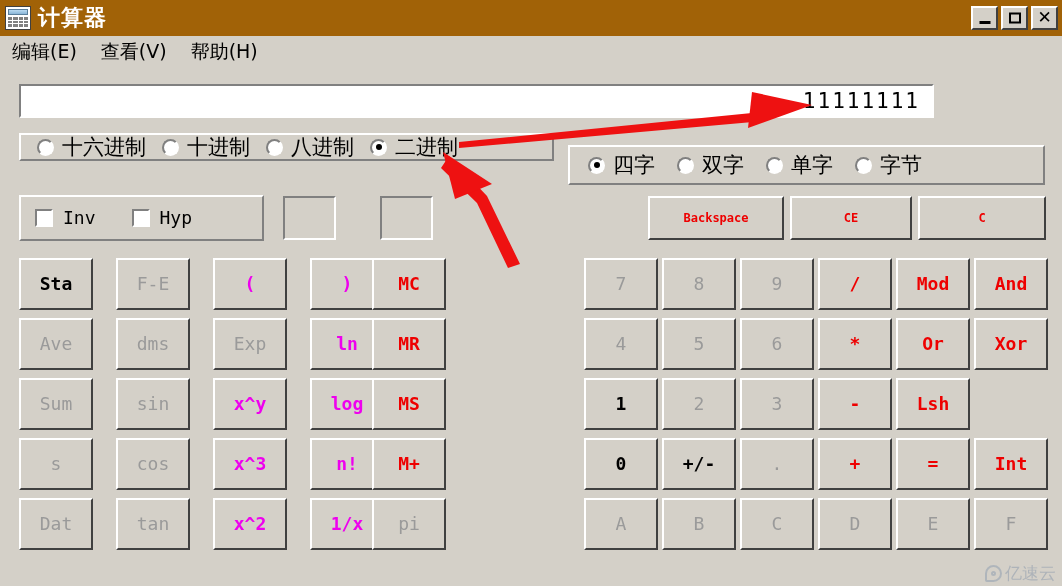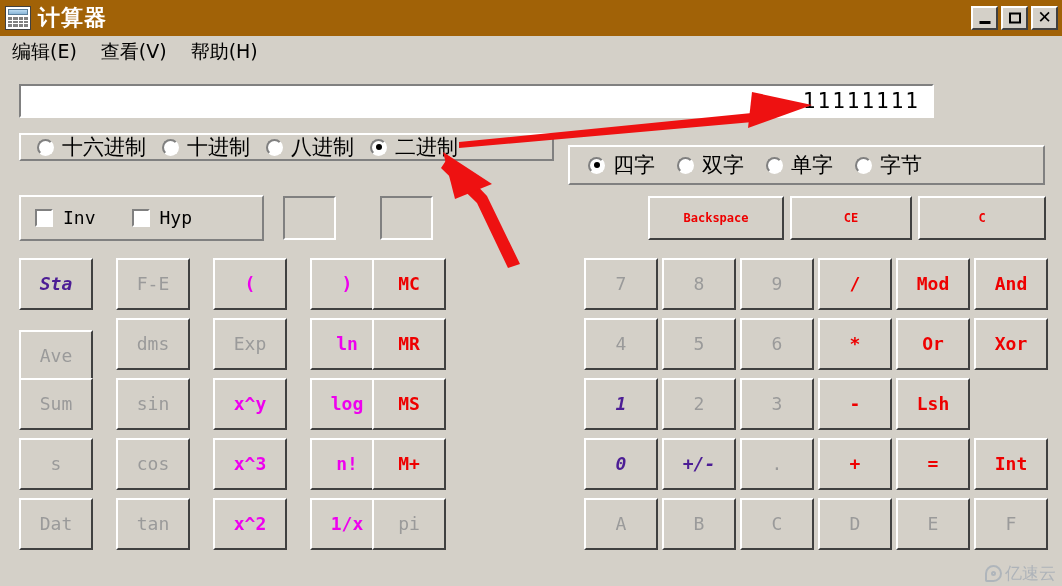--- a/index.html
+++ b/index.html
@@ -244,21 +244,21 @@
     justify-content: center;
     font-family: "DejaVu Sans Mono", "Liberation Mono", monospace;
     font-size: 18px;
     font-weight: bold;
     cursor: default;
     user-select: none;
     line-height: 1;
     padding: 0;
   }
   .c-red    { color: #ee0000; }
-  .c-blue   { color: #4c1d95; font-style: italic; }
+  .c-blue   { color: #000000; }
   .c-mag    { color: #ee00ee; }
   .c-gray   { color: #9a9a9a; font-weight: normal; }
 
   .btn.top-btn { font-size: 12px; }
 
   
   .watermark {
     position: absolute;
     right: 6px; bottom: 4px;
     display: flex;
@@ -400,21 +400,21 @@
   <div class="btn top-btn c-red" style="left:648px; top:196px; width:136px; height:44px;">Backspace</div>
   <div class="btn top-btn c-red" style="left:790px; top:196px; width:122px; height:44px;">CE</div>
   <div class="btn top-btn c-red" style="left:918px; top:196px; width:128px; height:44px;">C</div>
 
   <div class="btn c-blue" style="left:19px;  top:258px; width:74px; height:52px;">Sta</div>
   <div class="btn c-gray" style="left:116px; top:258px; width:74px; height:52px;">F-E</div>
   <div class="btn c-mag" style="left:213px; top:258px; width:74px; height:52px;">(</div>
   <div class="btn c-mag" style="left:310px; top:258px; width:74px; height:52px;">)</div>
   <div class="btn c-red" style="left:372px; top:258px; width:74px; height:52px; left:372px;">MC</div>
 
-  <div class="btn c-gray" style="left:19px;  top:330px; width:74px; height:52px;">Ave</div>
+  <div class="btn c-gray" style="left:19px;  top:318px; width:74px; height:52px;">Ave</div>
   <div class="btn c-gray" style="left:116px; top:318px; width:74px; height:52px;">dms</div>
   <div class="btn c-gray" style="left:213px; top:318px; width:74px; height:52px;">Exp</div>
   <div class="btn c-mag" style="left:310px; top:318px; width:74px; height:52px;">ln</div>
   <div class="btn c-red" style="left:372px; top:318px; width:74px; height:52px;">MR</div>
 
   <div class="btn c-gray" style="left:19px;  top:378px; width:74px; height:52px;">Sum</div>
   <div class="btn c-gray" style="left:116px; top:378px; width:74px; height:52px;">sin</div>
   <div class="btn c-mag" style="left:213px; top:378px; width:74px; height:52px;">x^y</div>
   <div class="btn c-mag" style="left:310px; top:378px; width:74px; height:52px;">log</div>
   <div class="btn c-red" style="left:372px; top:378px; width:74px; height:52px;">MS</div>

